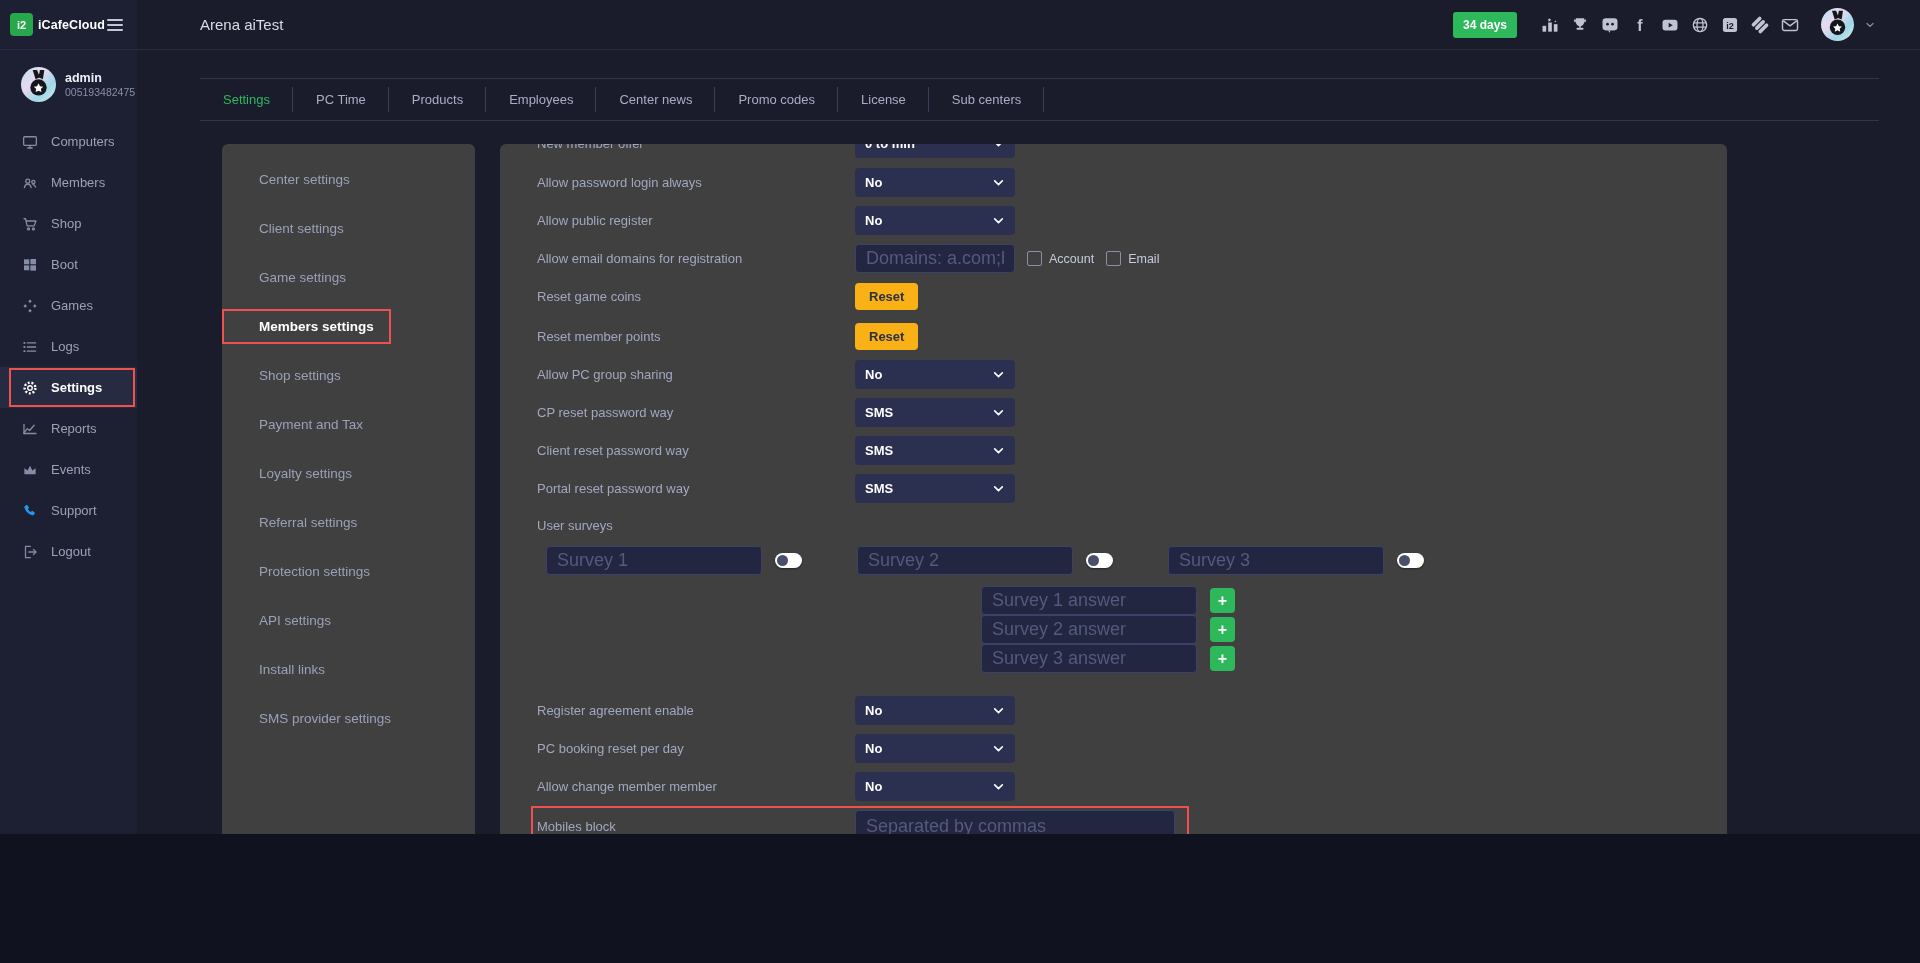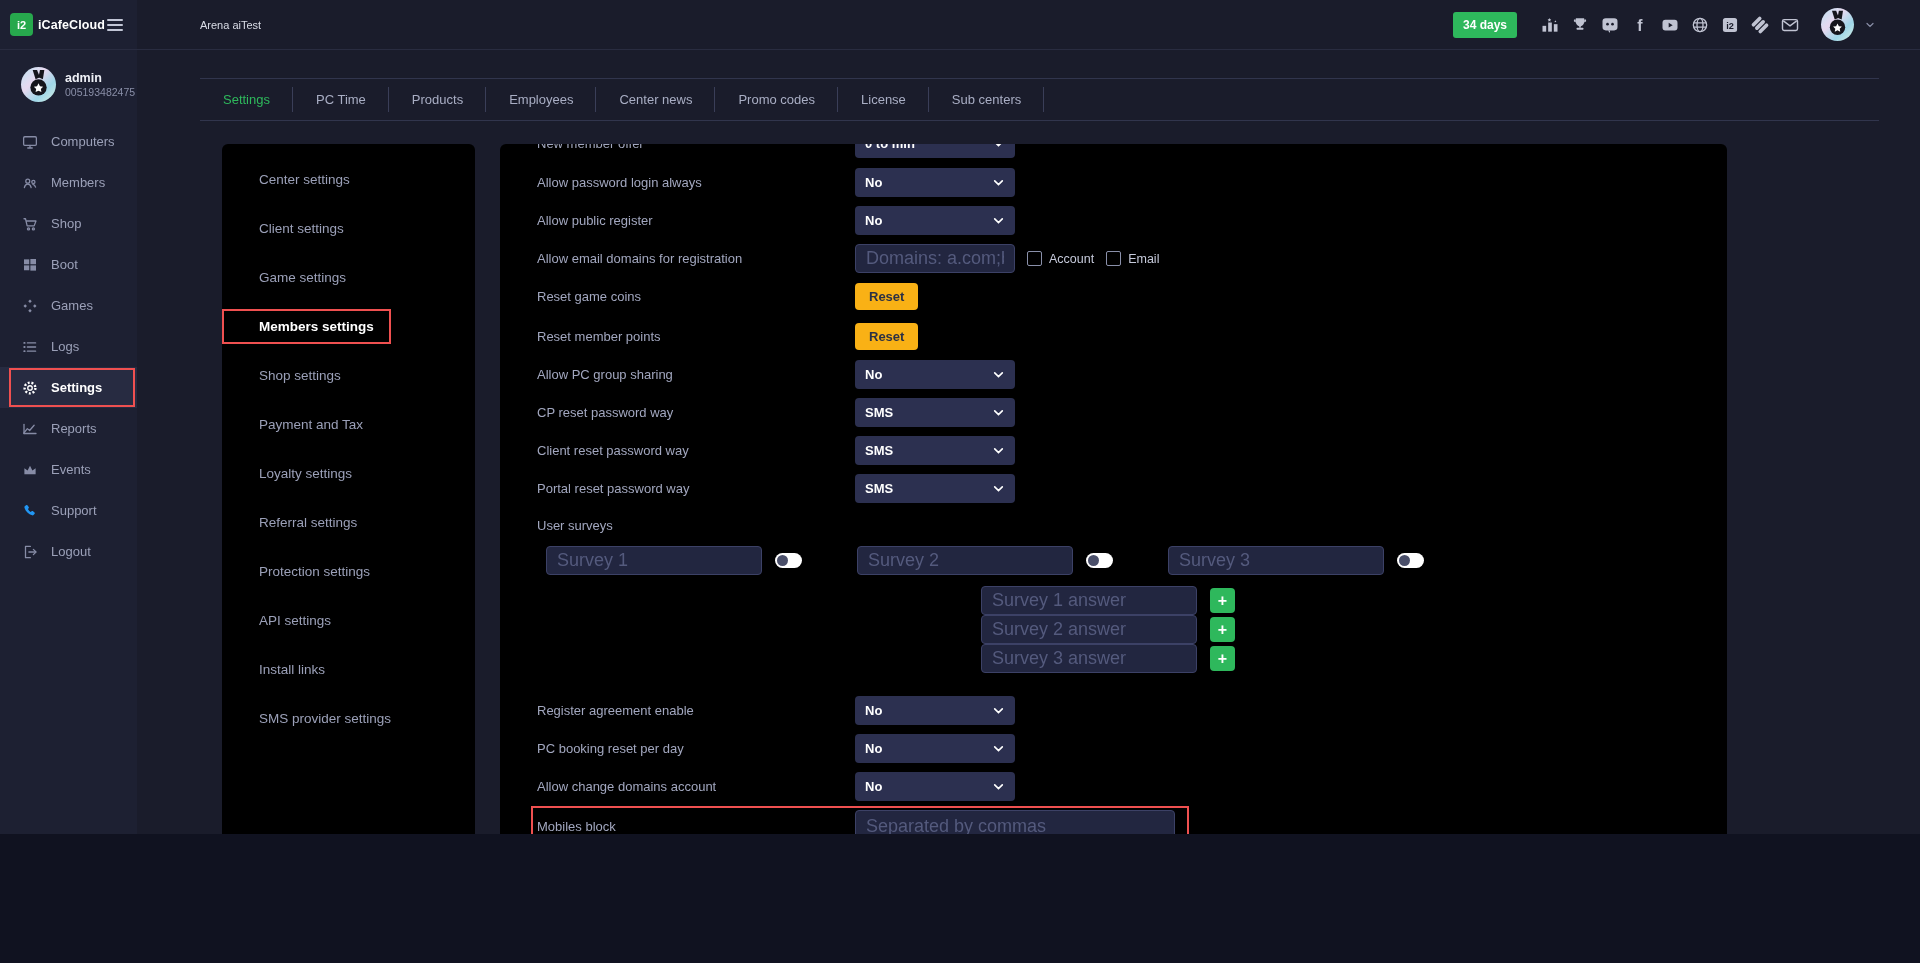--- a/index.html
+++ b/index.html
@@ -27,39 +27,39 @@
     padding-left:21px;cursor:pointer;color:#9ba0b8;font-size:13px;}
   .nav-item .nicon{width:18px;height:18px;display:flex;flex-shrink:0;}
   .nav-item.active{background:#272b41;color:#fff;font-weight:bold;}
   .red-frame{position:absolute;border:2px solid #ef5050;pointer-events:none;box-sizing:border-box;}
   .nav-item.active .red-frame{left:9px;right:2px;top:1px;bottom:1px;}
 
   
   .main{position:absolute;left:137px;top:0;right:0;bottom:0;}
   .topbar{height:50px;border-bottom:1px solid #292c40;display:flex;align-items:center;
     padding:0 44px 0 63px;box-sizing:border-box;}
-  .tb-title{font-size:11px;color:#d9dce6;}
+  .tb-title{font-size:15px;color:#d9dce6;}
   .tb-right{margin-left:auto;display:flex;align-items:center;gap:10px;padding-left:7px;}
   .badge{background:#2eb85c;color:#fff;font-size:12px;font-weight:bold;
     padding:6px 10px;border-radius:3px;margin-right:13px;cursor:pointer;}
   .tb-icon{width:20px;height:20px;display:flex;opacity:.95;cursor:pointer;}
   .tb-avatar{width:33px;height:33px;border-radius:50%;overflow:hidden;margin-left:11px;cursor:pointer;flex-shrink:0;
     background:linear-gradient(135deg,#bfe3f2 0%,#e7d9f0 38%,#9fd6e8 68%,#d8f0e2 100%);}
   .tb-chev{display:flex;cursor:pointer;}
 
   
   .content{position:absolute;top:50px;left:0;right:0;bottom:0;}
   .tabbar{position:absolute;left:63px;top:28px;width:1679px;height:43px;box-sizing:border-box;
     border-top:1px solid #31354d;border-bottom:1px solid #31354d;display:flex;}
   .tab{display:flex;align-items:center;padding:0 23px;font-size:13px;color:#a9aec4;
     position:relative;cursor:pointer;}
   .tab::after{content:"";position:absolute;right:0;top:8px;bottom:8px;width:1px;background:#3a3e58;}
   .tab.active{color:#2eb85c;}
 
-  .card{position:absolute;background:#000000;border-radius:6px;}
+  .card{position:absolute;background:#404040;border-radius:6px;}
   .submenu{left:85px;top:94px;width:253px;height:774px;padding-top:11px;box-sizing:border-box;}
   .sm-item{position:relative;height:49px;display:flex;align-items:center;padding-left:37px;
     font-size:13.5px;color:#9ba0b8;cursor:pointer;}
   .sm-item.active{color:#fff;font-weight:bold;}
   .sm-item.active .red-frame{left:0;width:169px;top:7px;height:35px;}
 
   .formcard{left:363px;top:94px;width:1227px;height:756px;box-sizing:border-box;
     padding:0 0 0 37px;overflow:hidden;}
   .frow{display:flex;align-items:center;min-height:29px;margin-bottom:9px;}
   .frow.clipped{margin-top:-15px;margin-bottom:10px;}
@@ -537,21 +537,21 @@
             <span>No</span>
             <span class="chev">
                 <svg viewBox="0 0 24 24" width="13" height="13" fill="none" stroke="#fff" stroke-width="3" stroke-linecap="round">
                   <path d="M5 9l7 7 7-7"></path>
                 </svg>
               </span>
           </div>
         </div>
 
         <div class="frow">
-          <div class="flabel">Allow change domains account</div>
+          <div class="flabel">Allow change member member</div>
           <div class="sel">
             <span>No</span>
             <span class="chev">
                 <svg viewBox="0 0 24 24" width="13" height="13" fill="none" stroke="#fff" stroke-width="3" stroke-linecap="round">
                   <path d="M5 9l7 7 7-7"></path>
                 </svg>
               </span>
           </div>
         </div>
 

